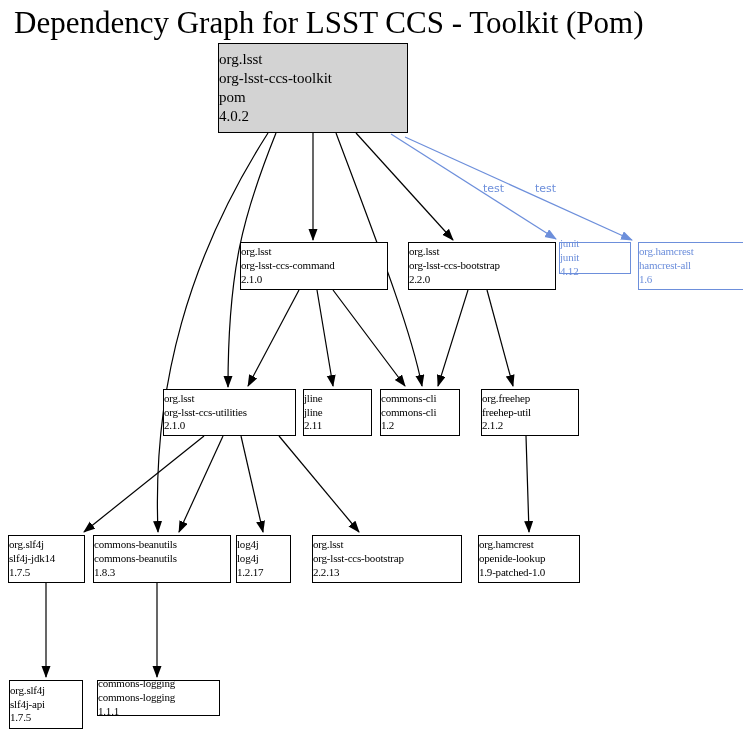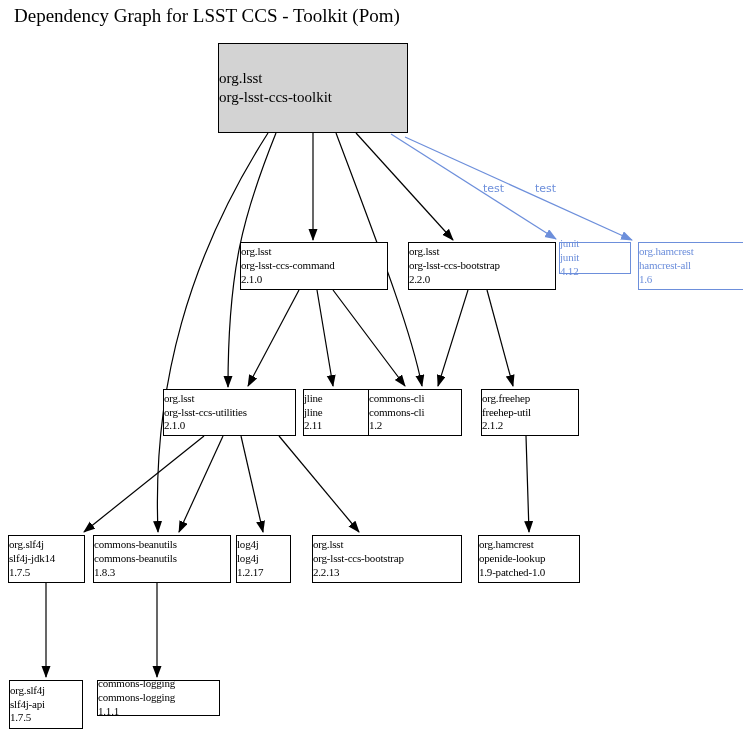--- a/index.html
+++ b/index.html
@@ -3,21 +3,21 @@
 <meta charset="utf-8">
 <style>
   html,body { margin:0; padding:0; background:#ffffff; }
   #canvas {
     position:relative; width:743px; height:736px; background:#ffffff;
     font-family:"DejaVu Sans", sans-serif; overflow:hidden;
   }
   #graph-title {
     position:absolute; left:14px; top:5px;
     font-family:"Liberation Serif","DejaVu Serif",serif;
-    font-size:19px; color:#000; white-space:nowrap;
+    font-size:31px; color:#000; white-space:nowrap;
   }
   svg.edges { position:absolute; left:0; top:0; }
   .node {
     position:absolute; box-sizing:border-box;
     background:#ffffff; border:1.5px solid #000000;
     display:flex; flex-direction:column; justify-content:center;
     text-align:left; color:#000000;
     font-size:11px; line-height:13.8px; letter-spacing:-0.2px;
     white-space:nowrap;
     font-family:Liberation Serif, serif;
@@ -73,20 +73,22 @@
       <path d="M405,137 L632,240" marker-end="url(#arrow-blue)"></path>
     </g>
 
     <text class="edge-label" x="483" y="192">test</text>
     <text class="edge-label" x="535" y="192">test</text>
   </svg>
 
   <div class="node root" style="left:218px;top:43px;width:190px;height:90px">
     <div>org.lsst</div>
     <div>org-lsst-ccs-toolkit</div>
+    <div>pom</div>
+    <div>4.0.2</div>
   </div>
 
   <div class="node" style="left:240px;top:242px;width:148px;height:48px">
     <div>org.lsst</div>
     <div>org-lsst-ccs-command</div>
     <div>2.1.0</div>
   </div>
 
   <div class="node" style="left:408px;top:242px;width:148px;height:48px">
     <div>org.lsst</div>
@@ -111,21 +113,21 @@
     <div>org-lsst-ccs-utilities</div>
     <div>2.1.0</div>
   </div>
 
   <div class="node" style="left:303px;top:389px;width:69px;height:47px">
     <div>jline</div>
     <div>jline</div>
     <div>2.11</div>
   </div>
 
-  <div class="node" style="left:368px;top:389px;width:94px;height:47px">
+  <div class="node" style="left:380px;top:389px;width:80px;height:47px">
     <div>commons-cli</div>
     <div>commons-cli</div>
     <div>1.2</div>
   </div>
 
   <div class="node" style="left:481px;top:389px;width:98px;height:47px">
     <div>org.freehep</div>
     <div>freehep-util</div>
     <div>2.1.2</div>
   </div>

